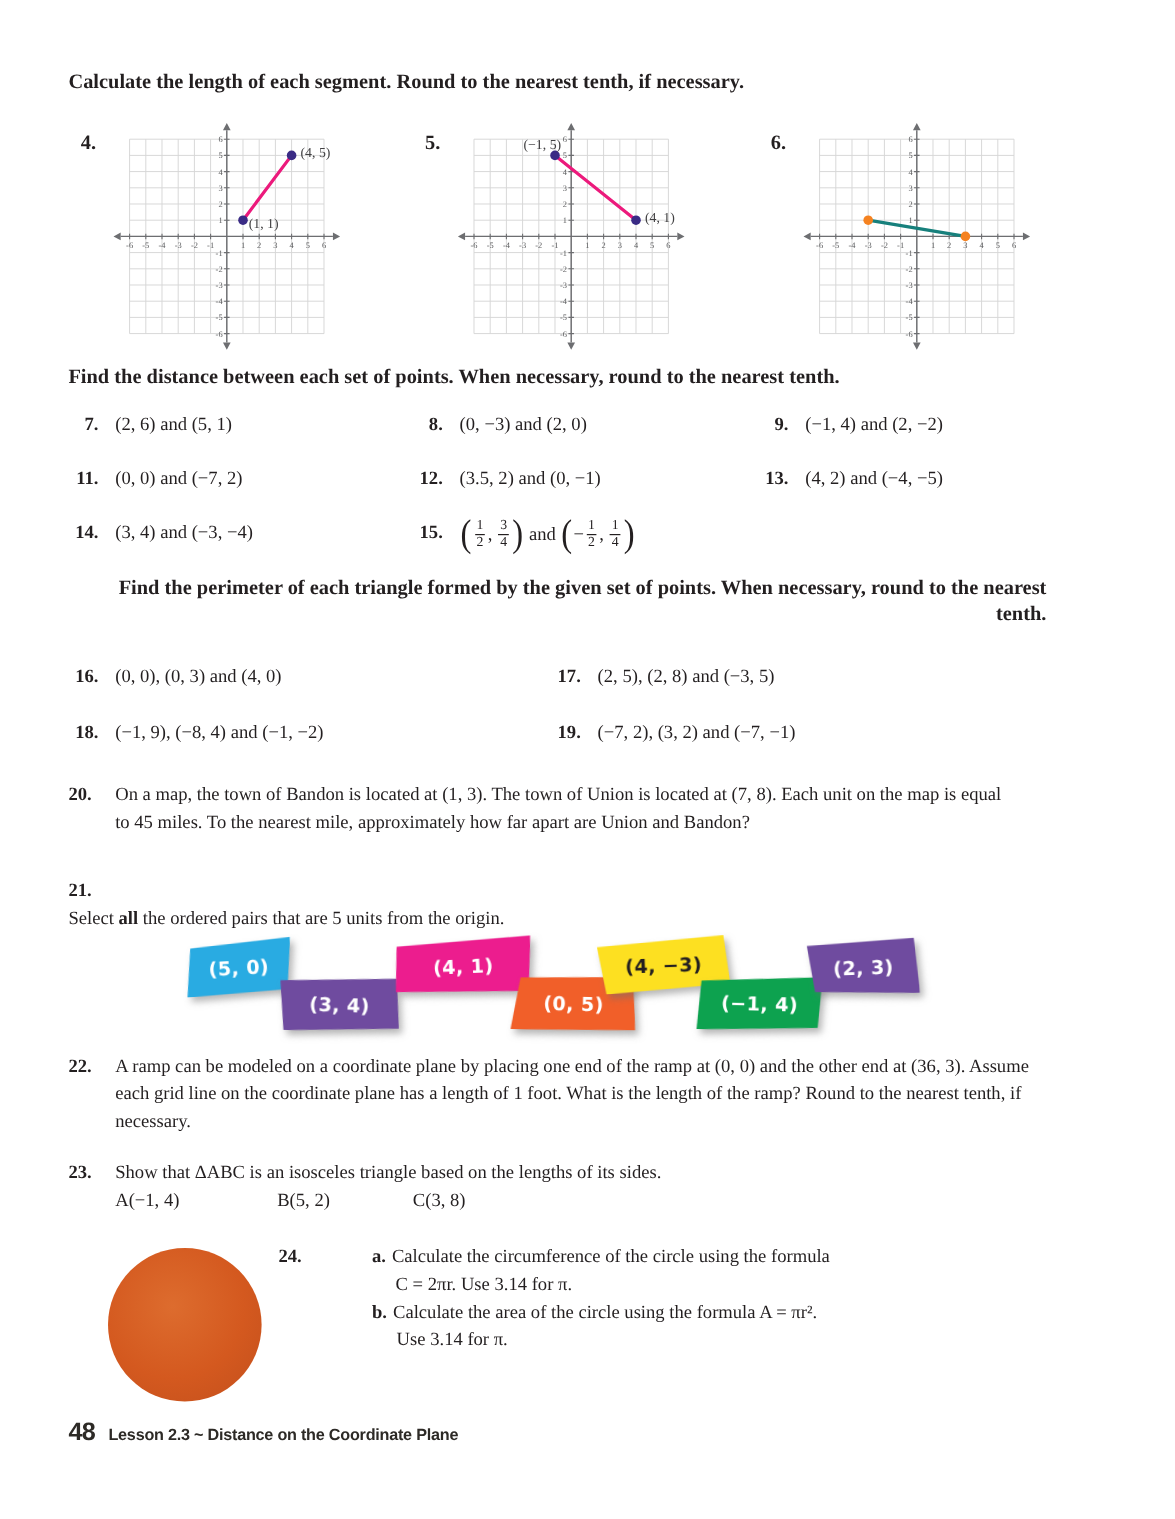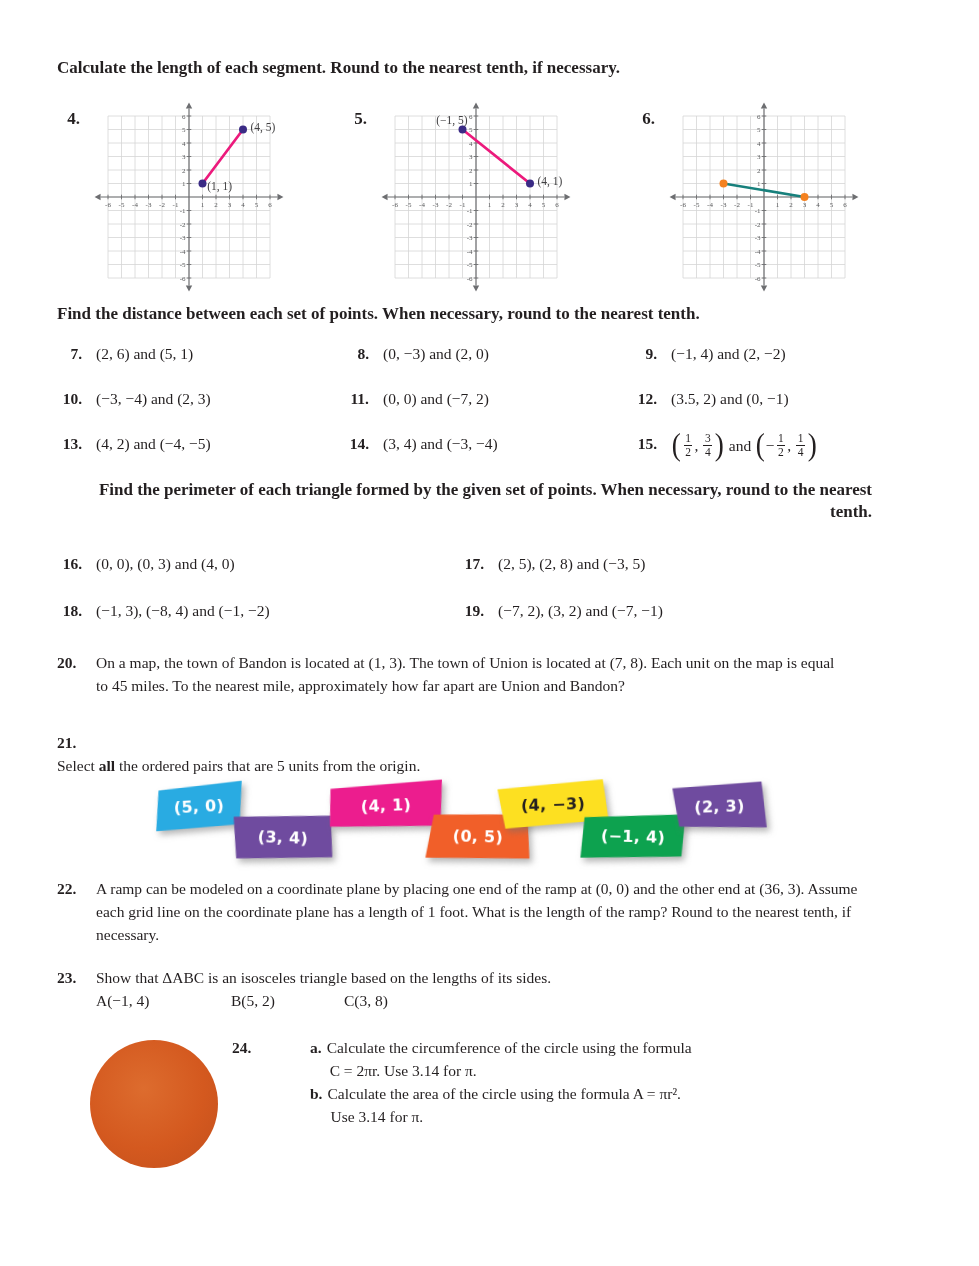--- a/index.html
+++ b/index.html
@@ -366,24 +366,20 @@
       </div>
       <div class="prob">
         <span class="pnum">8.</span>
         <span class="ptext">(0, −3) and (2, 0)</span>
       </div>
       <div class="prob">
         <span class="pnum">9.</span>
         <span class="ptext">(−1, 4) and (2, −2)</span>
       </div>
       <div class="prob">
-        <span class="pnum">10.</span>
-        <span class="ptext">(−3, −4) and (2, 3)</span>
-      </div>
-      <div class="prob">
         <span class="pnum">11.</span>
         <span class="ptext">(0, 0) and (−7, 2)</span>
       </div>
       <div class="prob">
         <span class="pnum">12.</span>
         <span class="ptext">(3.5, 2) and (0, −1)</span>
       </div>
       <div class="prob">
         <span class="pnum">13.</span>
         <span class="ptext">(4, 2) and (−4, −5)</span>
@@ -429,21 +425,21 @@
       <div class="prob">
         <span class="pnum">16.</span>
         <span class="ptext">(0, 0), (0, 3) and (4, 0)</span>
       </div>
       <div class="prob">
         <span class="pnum">17.</span>
         <span class="ptext">(2, 5), (2, 8) and (−3, 5)</span>
       </div>
       <div class="prob">
         <span class="pnum">18.</span>
-        <span class="ptext">(−1, 3), (−8, 4) and (−1, −2)</span>
+        <span class="ptext">(−1, 9), (−8, 4) and (−1, −2)</span>
       </div>
       <div class="prob">
         <span class="pnum">19.</span>
         <span class="ptext">(−7, 2), (3, 2) and (−7, −1)</span>
       </div>
     </div>
 
   <div id="p20" class="wp">
     <span class="pnum">20.</span>
     <div class="body">On a map, the town of Bandon is located at (1, 3). The town of Union is located at (7, 8). Each unit on the map is equal to 45 miles. To the nearest mile, approximately how far apart are Union and Bandon?</div>
@@ -525,14 +521,18 @@
                   <div>Calculate the area of the circle using the formula A = πr².</div>
                   <div class="subline2">Use 3.14 for π.</div>
                 </div>
               </div>
             </div>
         </div>
       </div>
     </div>
   </div>
 
+  <div class="footer">
+    <span class="pagenum">48</span>
+    <span class="lesson">Lesson 2.3 ~ Distance on the Coordinate Plane</span>
+  </div>
 
 </div>
 
 </body></html>

